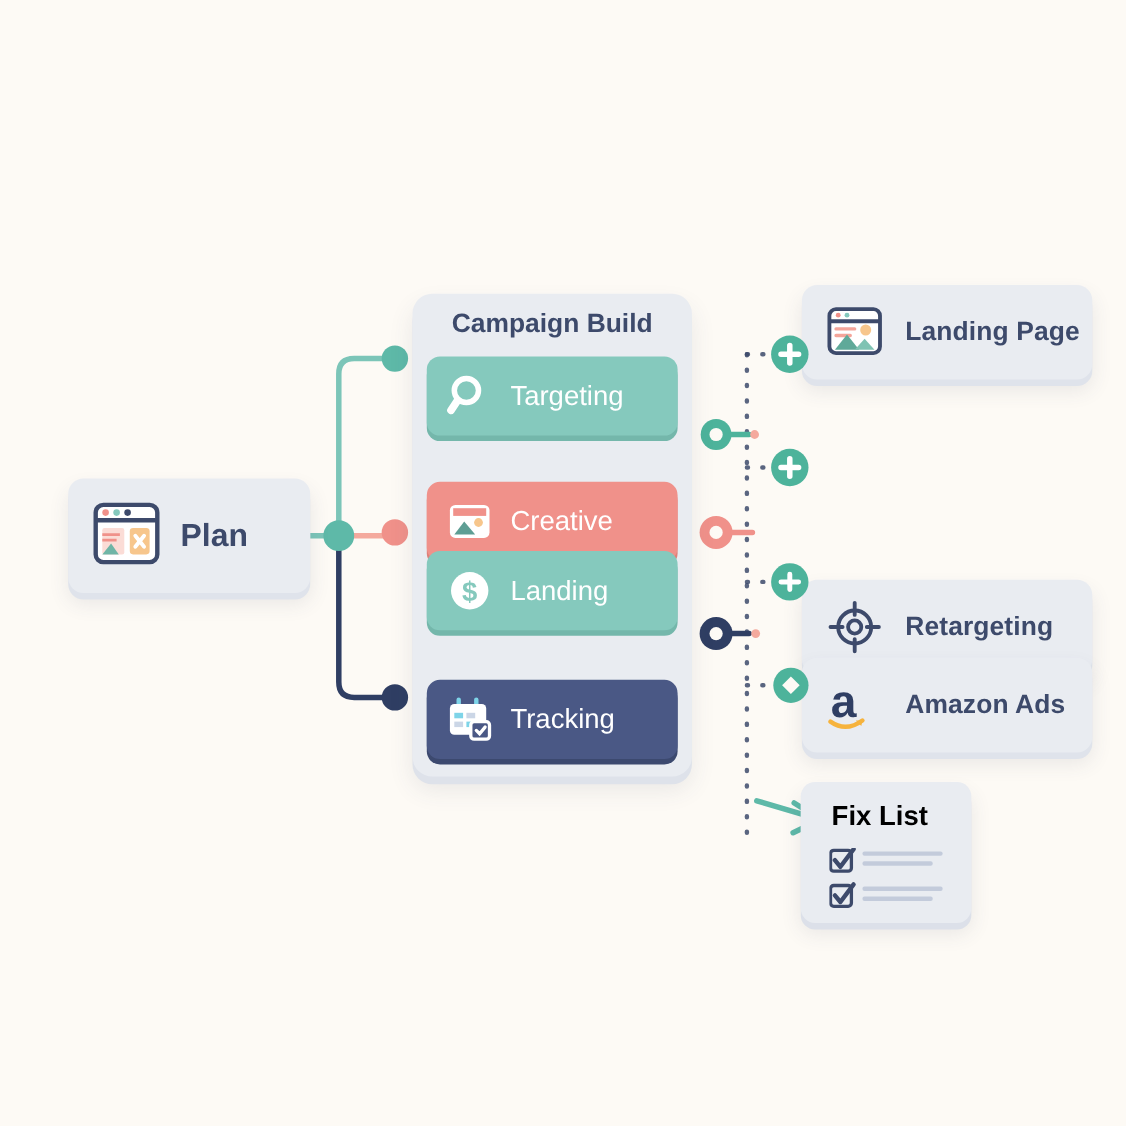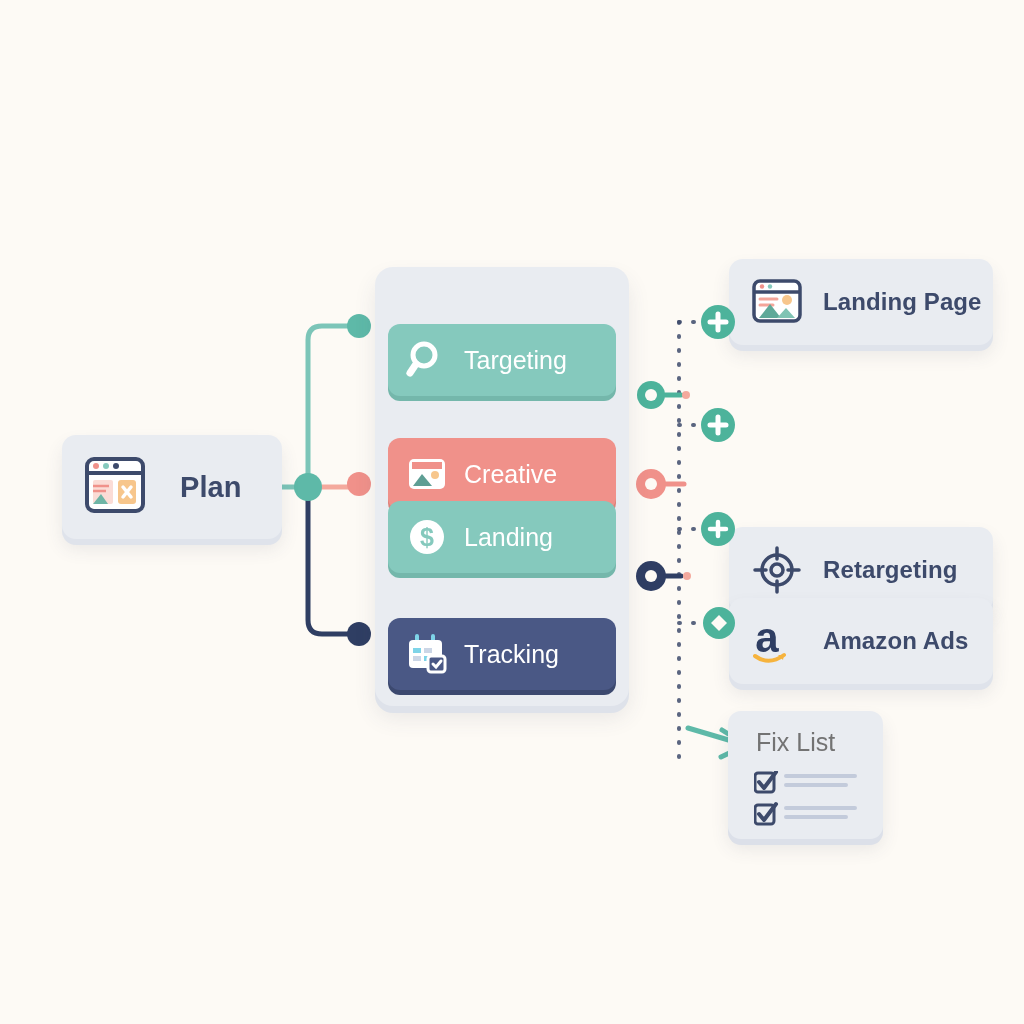--- a/index.html
+++ b/index.html
@@ -24,21 +24,21 @@
     z-index:3;
   }
   .card .label{
     color:#3D4A6B;
     font-weight:bold;
     letter-spacing:.1px;
     white-space:nowrap;
   }
 
   
-  #plan{left:62px;top:435px;width:198px;height:104px;padding:0 0 0 22px;gap:34px;}
+  #plan{left:62px;top:435px;width:198px;height:104px;padding:0 0 0 22px;gap:18px;}
   #plan .label{font-size:29px;}
 
   
   #panel{
     position:absolute;left:375px;top:267px;width:254px;height:439px;
     background:#E9ECF1;border-radius:18px;
     box-shadow:0 7px 0 0 #DEE2EA, 0 12px 22px rgba(60,72,100,.10);
     z-index:3;
   }
   #panel-title{
@@ -61,21 +61,21 @@
   .rcard .label{font-size:24px;}
   .rcard .cicon{width:52px;height:52px;flex:0 0 52px;display:block;}
 
   
   #fixlist{
     position:absolute;left:728px;top:711px;width:155px;height:128px;
     background:#E9ECF1;border-radius:13px;
     box-shadow:0 6px 0 0 #DCE0E9, 0 10px 18px rgba(60,72,100,.10);
     z-index:3;
   }
-  #fix-title{position:absolute;left:28px;top:17px;color:#737373;font-size:25px;font-weight:normal;}
+  #fix-title{position:absolute;left:28px;top:17px;color:#000000;font-size:25px;font-weight:bold;}
   #fix-lines{position:absolute;left:26px;top:60px;}
 
   .badge{position:absolute;z-index:4;}
 </style>
 </head>
 <body>
 
 <div id="stage">
 
   <svg id="wires" viewBox="0 0 1024 1024">
@@ -136,20 +136,21 @@
         <path d="M9 30 H25 M9 35 H22" stroke="#F0918A" stroke-width="2.5"></path>
         <path d="M9 48 L17 38 L24 48 Z" fill="#6FB5A6"></path>
         <rect x="34" y="24" width="18" height="24" rx="3" fill="#F7C68C"></rect>
         <path d="M39 31 L47 41 M47 31 L39 41" stroke="#FFFFFF" stroke-width="3.5" stroke-linecap="round"></path>
       </svg>
     </span>
     <span class="label">Plan</span>
   </div>
 
   <div id="panel">
+    <div id="panel-title">Campaign Build</div>
 
     <div class="row teal" style="top:57px;text-align:right;">
       <span class="ricon">
         <svg width="42" height="42" viewBox="0 0 42 42">
           <circle cx="18" cy="16" r="11" fill="none" stroke="#FFFFFF" stroke-width="5"></circle>
           <path d="M10 25 L4 34" stroke="#FFFFFF" stroke-width="7" stroke-linecap="round"></path>
         </svg>
       </span>
       <span class="rlabel">Targeting</span>
     </div>

